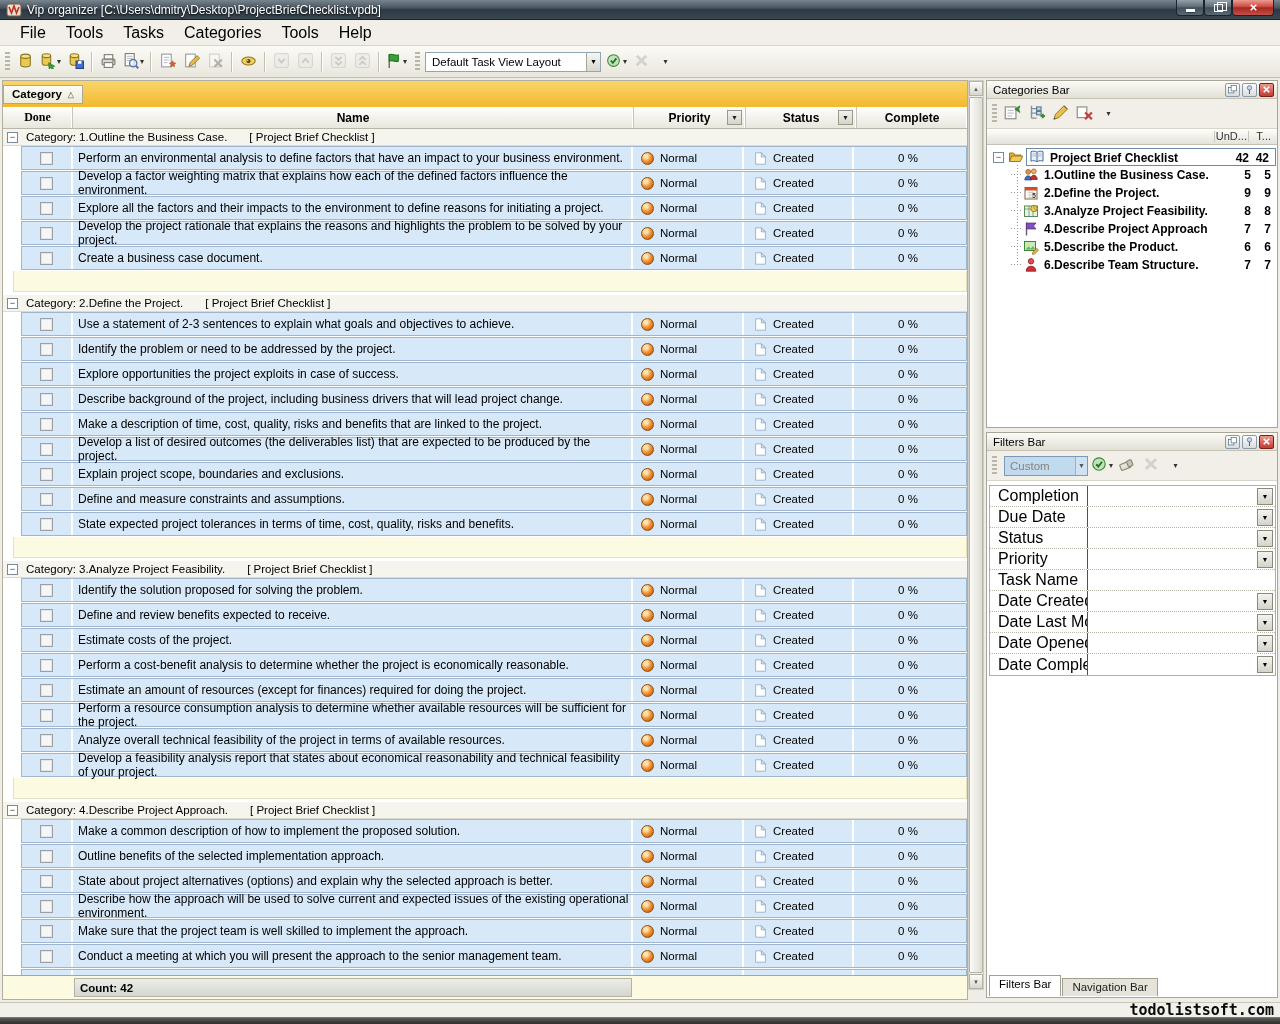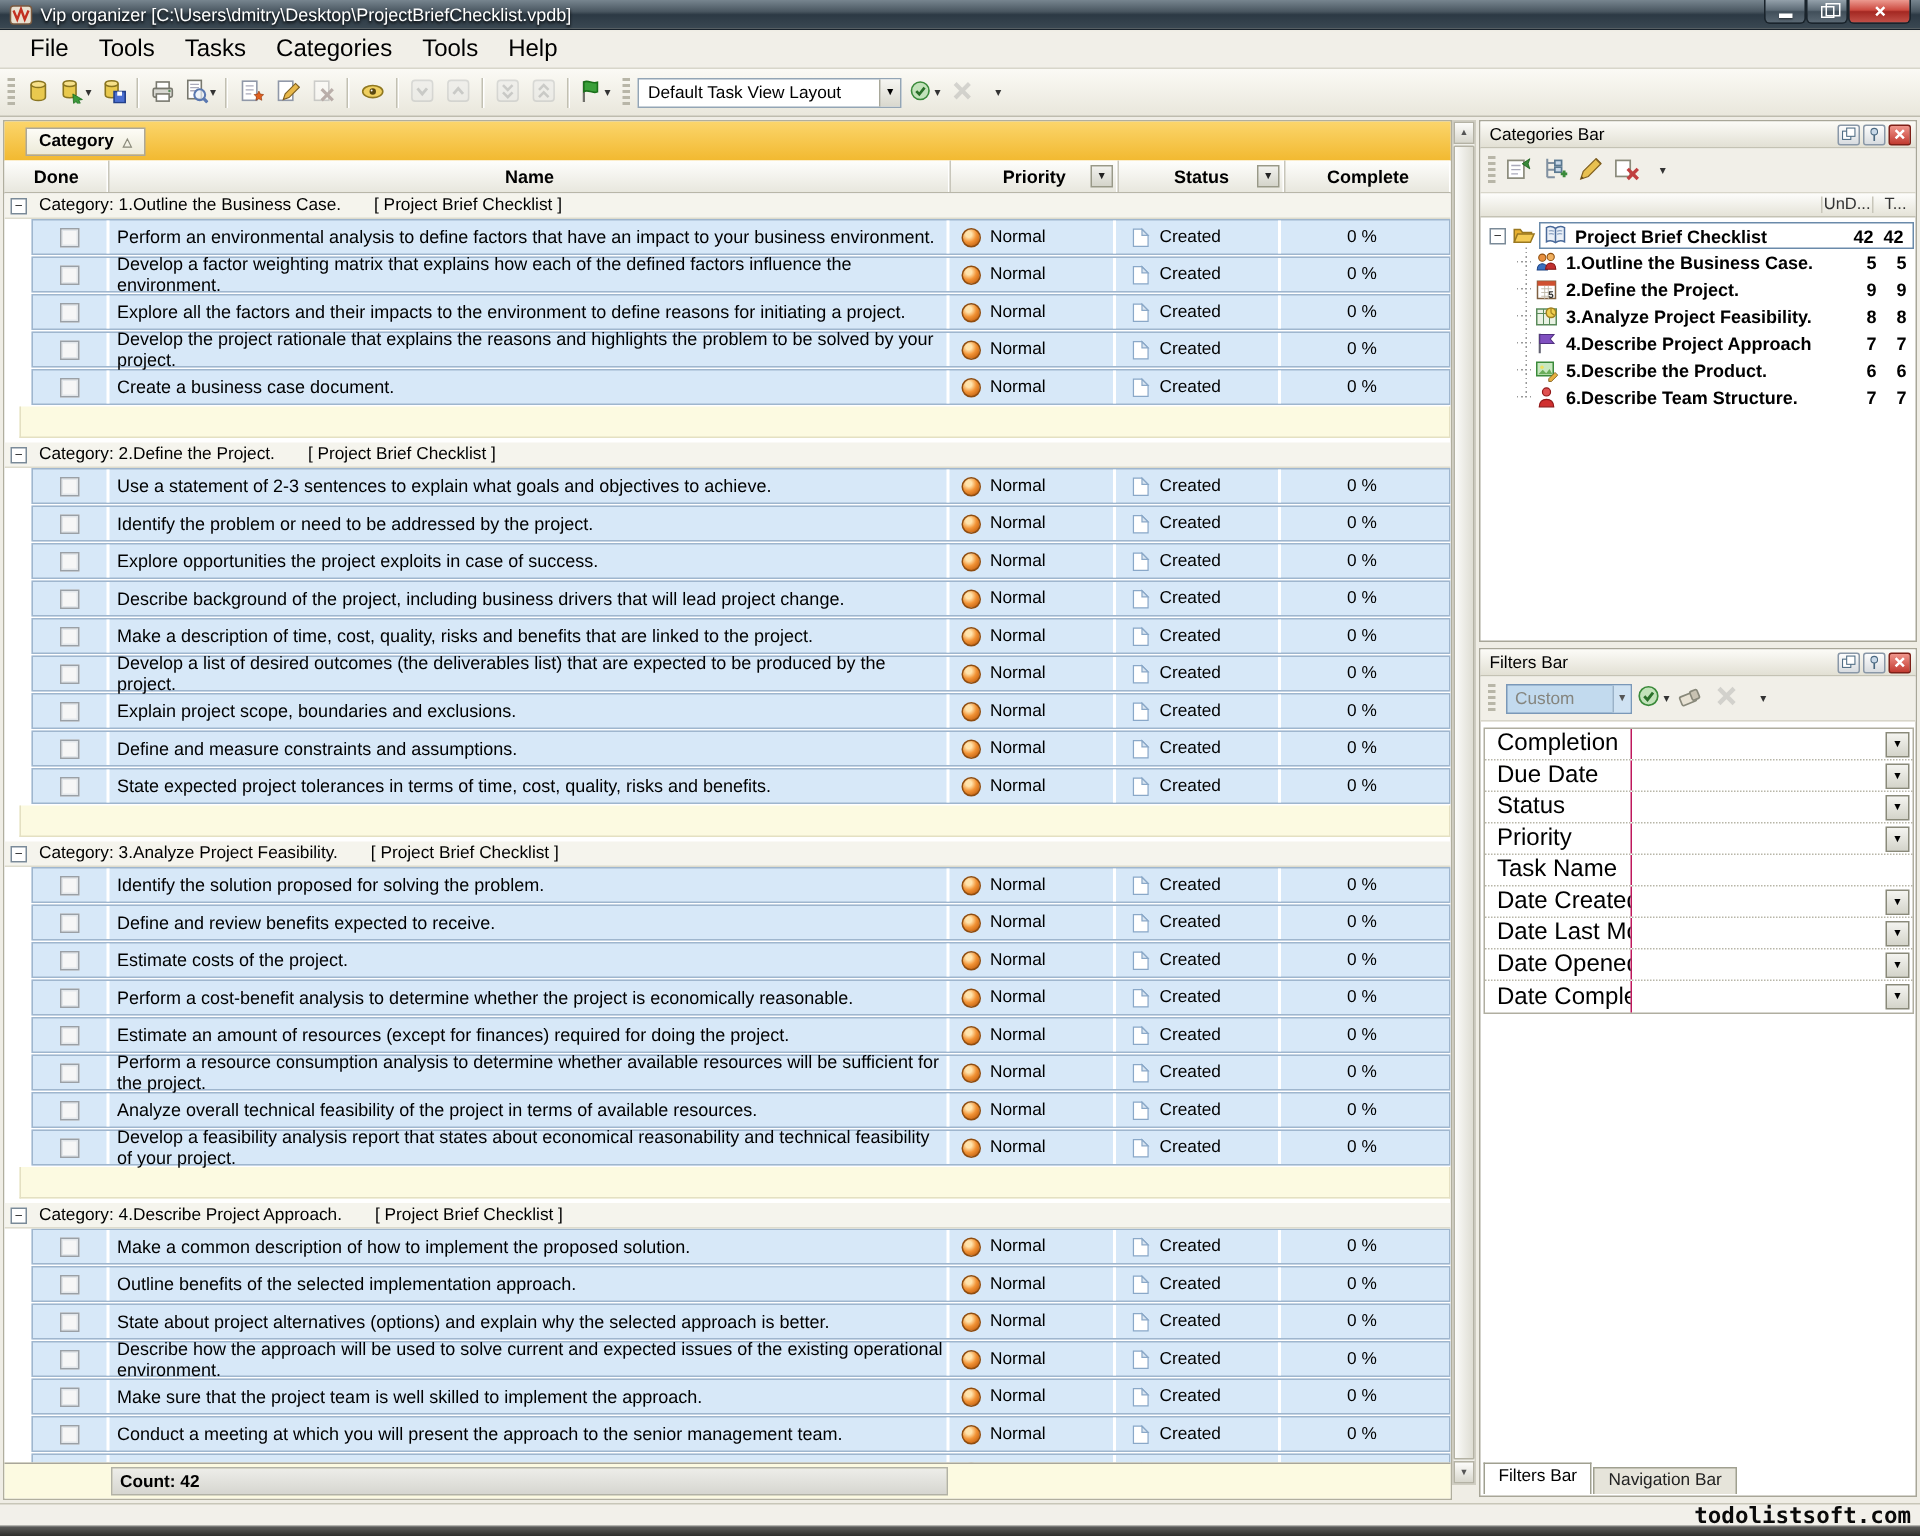--- a/index.html
+++ b/index.html
@@ -41,30 +41,30 @@
   .combo { height:20px; background:#fff; border:1px solid #93A5B5; display:inline-flex; align-items:center; margin:0 2px; }
   .combo .combo-text { padding:0 6px; font-size:11.5px; width:160px; }
   .combo .combo-arrow { width:14px; height:100%; background:linear-gradient(#F6F6F2,#D9D8CE);
     border-left:1px solid #A8A89A; font-size:7px; display:flex; align-items:center; justify-content:center; }
 
   
   .main { position:absolute; left:0; top:78px; width:1280px; height:924px; background:#EFEDE5; }
   .table-panel { position:absolute; left:2px; top:2px; width:966px; height:920px; background:#fff; border:1px solid #B0AE9E; }
 
   .groupby-band { position:absolute; left:0; top:0; right:0; height:26px;
-    background:linear-gradient(180deg,#FBD56B,#F2B930); display:flex; align-items:center; padding-left:14px; }
+    background:linear-gradient(180deg,#FBD56B,#F2B930); display:flex; align-items:center; padding-left:0; }
   .group-chip { background:linear-gradient(180deg,#FDFCF6,#ECEAD8); border:1px solid #ACA899; height:19px;
     display:inline-flex; align-items:center; padding:0 8px; font-weight:bold; font-size:11.5px; }
   .sort-tri { font-size:8px; color:#8a8a7a; margin-left:6px; }
 
   .header-row { position:absolute; left:0; top:26px; right:0; height:22px;
     background:linear-gradient(180deg,#FEFEFC,#E8E7DE); border-bottom:1px solid #B8B6A8; display:flex; }
   .hcell { font-weight:bold; font-size:12px; display:flex; align-items:center; justify-content:center;
     border-right:1px solid #C8C6BA; box-shadow:inset -1px 0 0 #fff; position:relative; }
-  .hc-done { width:70px; } .hc-name { width:561px; } .hc-priority { width:112px; }
+  .hc-done { width:70px;font-family:Liberation Serif, serif; } .hc-name { width:561px; } .hc-priority { width:112px; }
   .hc-status { width:111px; } .hc-complete { width:110px; border-right:none; }
   .hfilter { position:absolute; right:3px; top:3px; width:15px; height:15px;
     background:linear-gradient(#F2F2EE,#D4D4CA); border:1px solid #999988; font-size:7px;
     display:flex; align-items:center; justify-content:center; color:#222; }
 
   .rows-clip { position:absolute; left:0; top:48px; right:0; bottom:24px; overflow:hidden; background:#fff; }
 
   .group-header { height:17px; background:#F5F4ED; border-bottom:1px solid #DDDBCD;
     display:flex; align-items:center; font-size:11.5px; position:relative; }
   .minus-box { width:11px; height:11px; border:1px solid #7A8A98; background:#fff; margin:0 8px 0 4px;

